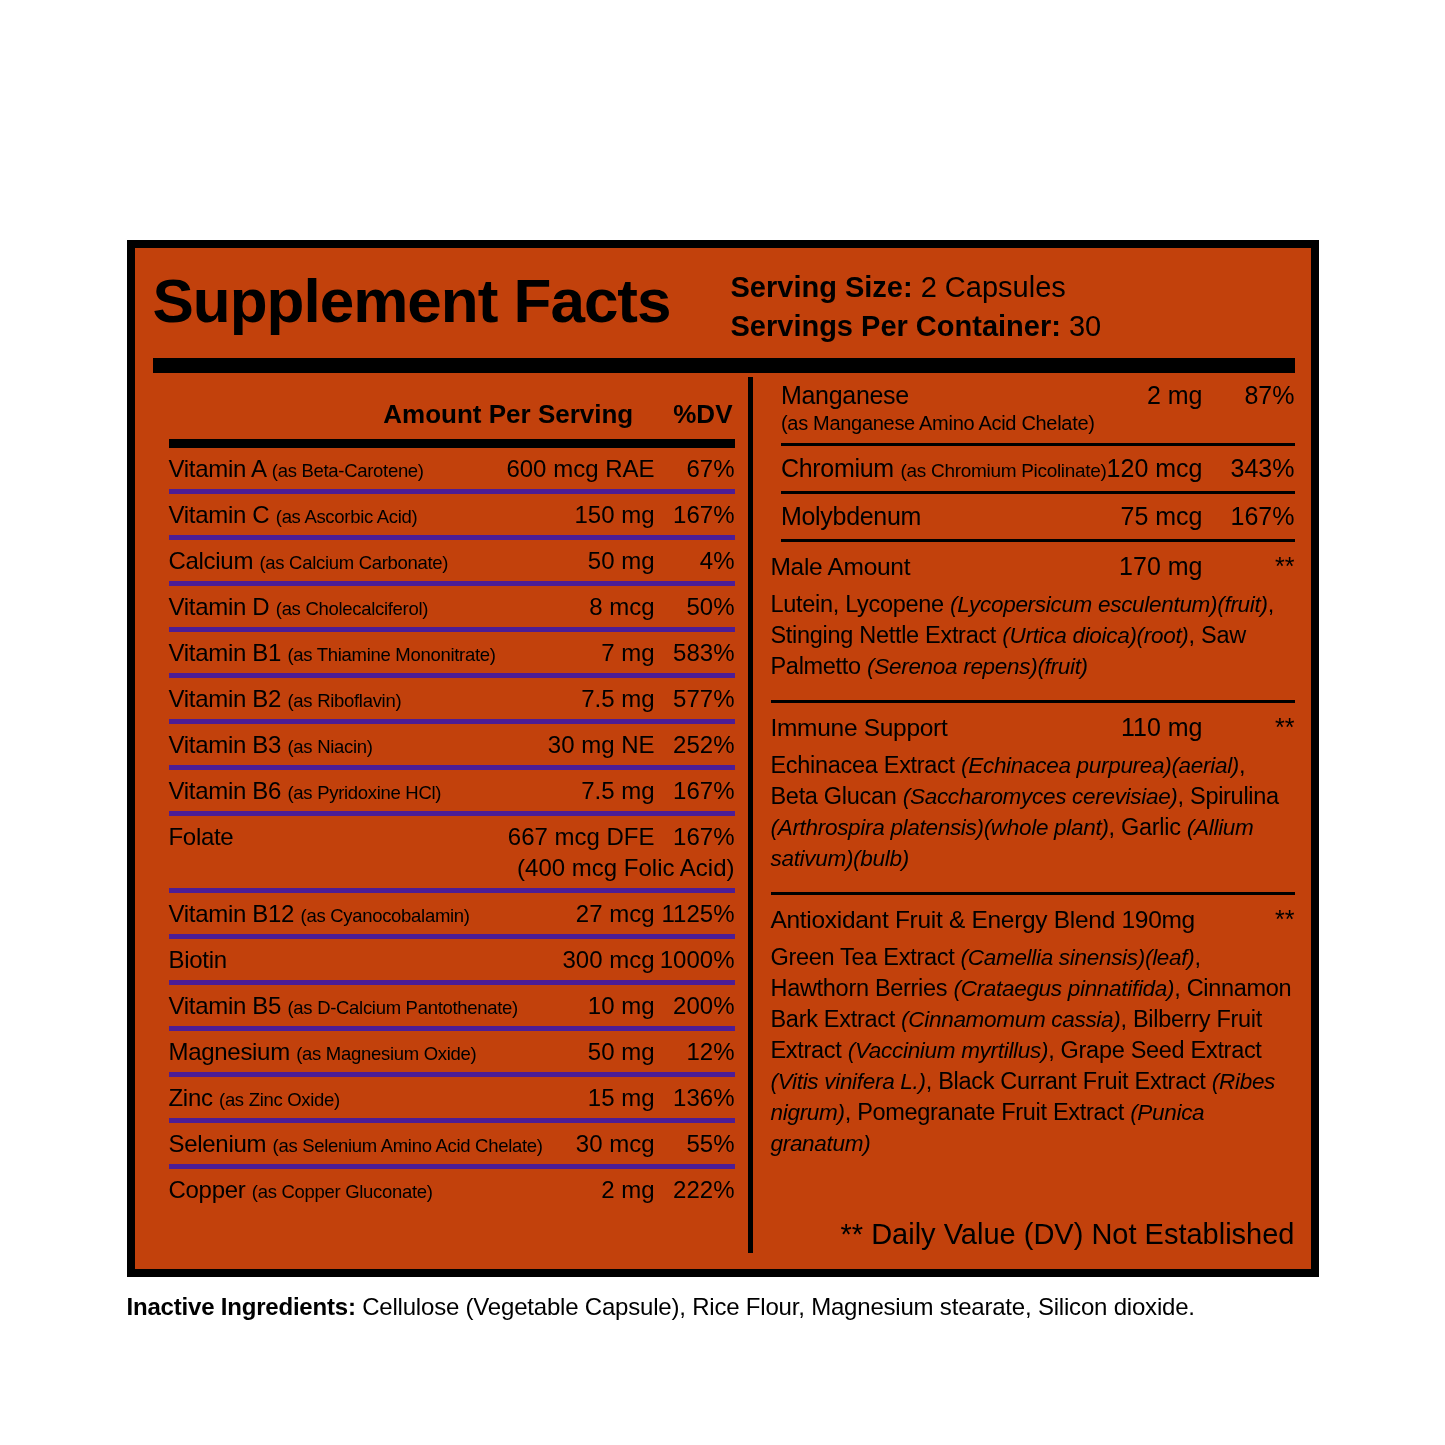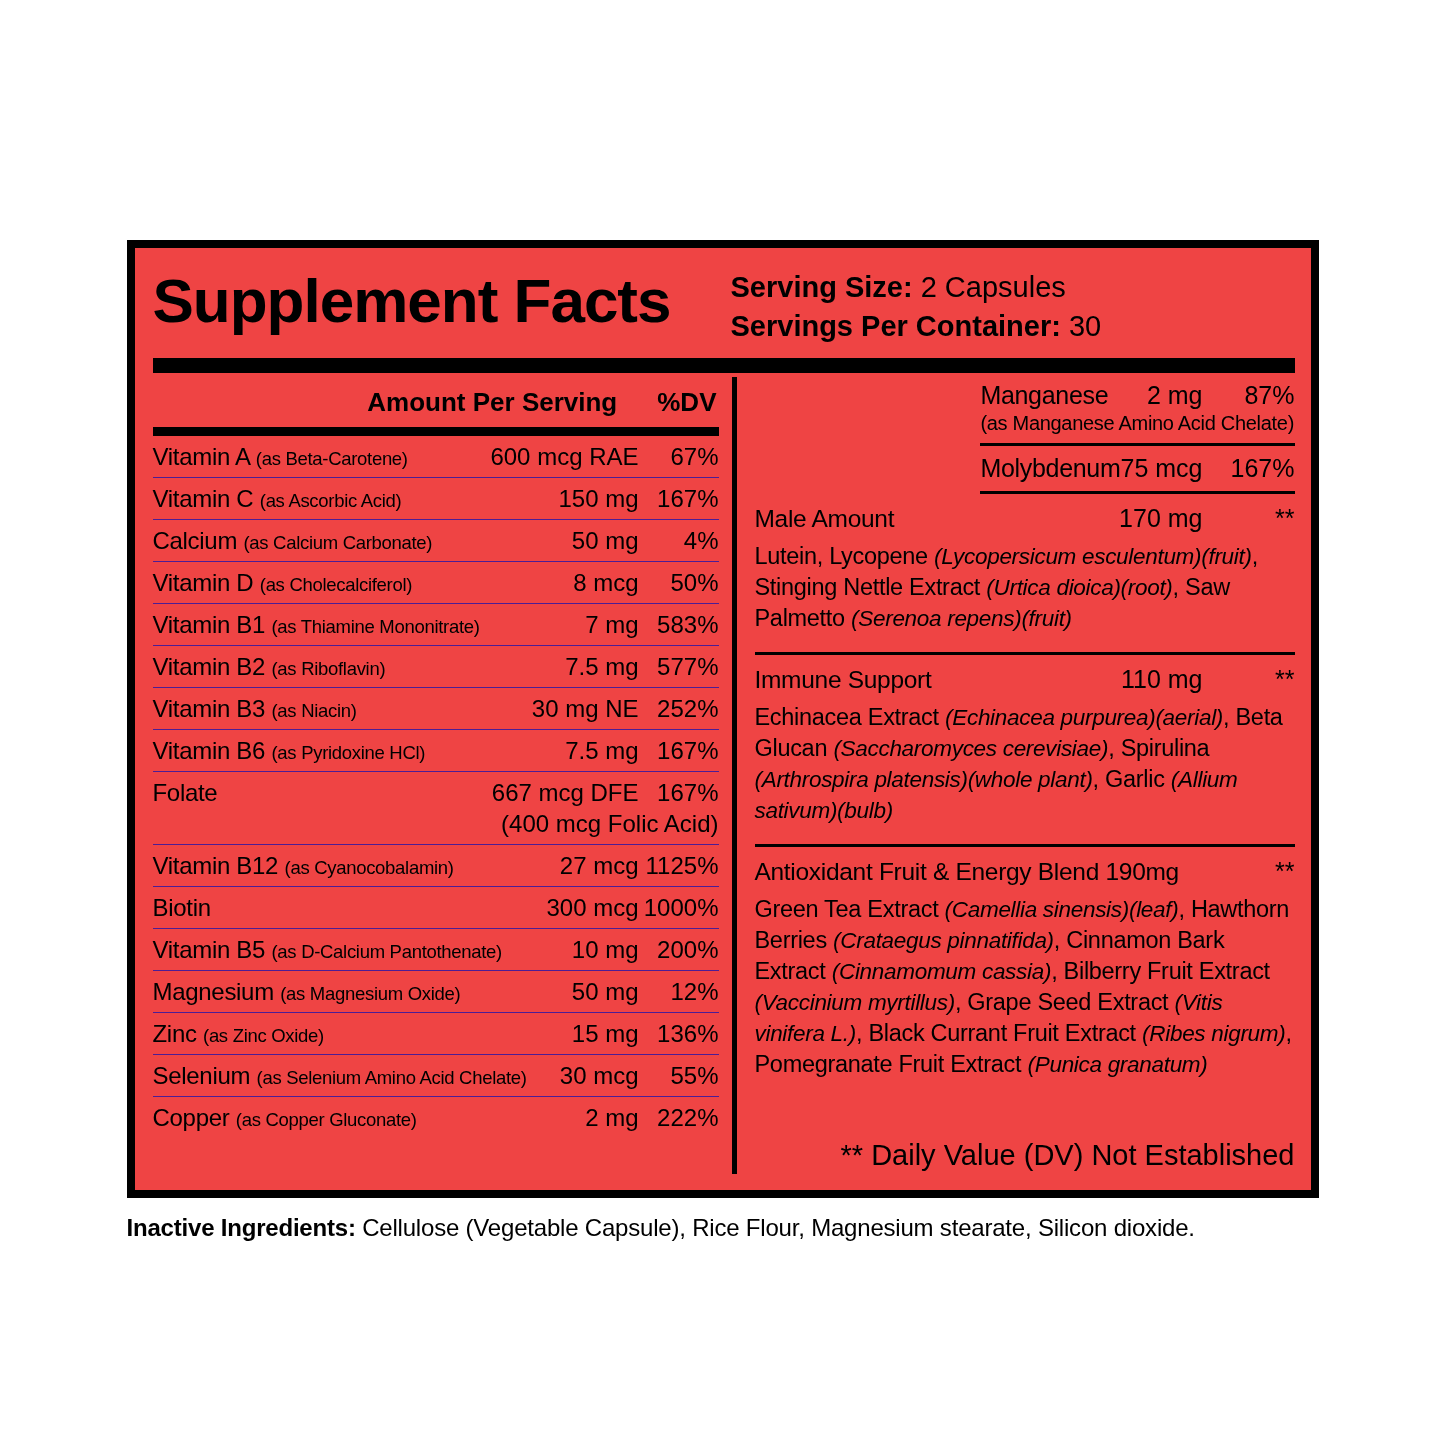--- a/index.html
+++ b/index.html
@@ -5,45 +5,45 @@
   html,body{margin:0;padding:0;}
   body{
     width:1445px;height:1445px;
     background:#ffffff;color:#000000;
     font-family:"Liberation Sans", sans-serif;
     -webkit-font-smoothing:antialiased;
   }
   .canvas{width:1445px;height:1445px;box-sizing:border-box;padding-top:240px;}
   .panel{
     width:1192px;margin:0 auto;box-sizing:border-box;
-    border:8px solid #000;background:#ef4444;
+    border:8px solid #000;background:#c2410c;
     padding:10px 16px 16px 18px;
   }
   
   .hdr{display:flex;align-items:flex-start;}
   .title{
     flex:0 0 578px;
     font-size:62px;font-weight:bold;letter-spacing:-1px;
     line-height:1.05;margin-top:10px;white-space:nowrap;
   }
   .serving{padding-top:10px;font-size:29px;line-height:39px;}
   .serving b{font-weight:bold;}
   .bar-full{height:15px;background:#000;margin-top:12px;}
   
   .columns{display:flex;align-items:stretch;}
-  .col-left{width:566px;padding-top:8px;}
+  .col-left{width:566px;padding-top:20px;margin-left:16px;}
   .v-divider{width:5px;background:#000;margin:4px 18px 0 13px;}
   .col-right{flex:1;min-width:0;padding-top:0;display:flex;flex-direction:column;align-items:flex-end;}
   
   .left-header{
     display:flex;justify-content:flex-end;align-items:baseline;gap:40px;
     font-weight:bold;font-size:26px;padding:6px 2px 9px 0;
   }
   .bar-left{height:9px;background:#000;}
-  .row{border-top:1px solid #4c1d95;padding:7px 0 6px;}
+  .row{border-top:5px solid #4c1d95;padding:7px 0 6px;}
   .left-rows .row:first-child{border-top:none;}
   .row-line{display:flex;align-items:baseline;}
   .nm{flex:1;font-size:24px;letter-spacing:-0.3px;white-space:nowrap;min-width:0;}
   .form{font-size:18.5px;letter-spacing:-0.3px;}
   .amt{margin-left:auto;font-size:24px;text-align:right;white-space:nowrap;}
   .dv{flex:0 0 80px;font-size:24px;text-align:right;white-space:nowrap;}
   .amount2{font-size:24px;text-align:right;margin-top:3px;}
   
   .r-row{border-bottom:3px solid #000;padding:8px 0 8px;}
   .r-row .nm{font-size:25px;}
@@ -213,20 +213,27 @@
             <div class="r-row">
               <div class="row-line">
                 <span class="nm">Manganese</span>
                 <span class="amt">2 mg</span>
                 <span class="dv">87%</span>
               </div>
               <div class="form-line">(as Manganese Amino Acid Chelate)</div>
             </div>
             <div class="r-row">
               <div class="row-line">
+                <span class="nm">Chromium <span class="form">(as Chromium Picolinate)</span></span>
+                <span class="amt">120 mcg</span>
+                <span class="dv">343%</span>
+              </div>
+            </div>
+            <div class="r-row">
+              <div class="row-line">
                 <span class="nm">Molybdenum</span>
                 <span class="amt">75 mcg</span>
                 <span class="dv">167%</span>
               </div>
             </div>
           </div>
         <div>
             <div class="blend sep">
               <div class="r-heading">
                 <span class="nm">Male Amount</span>

